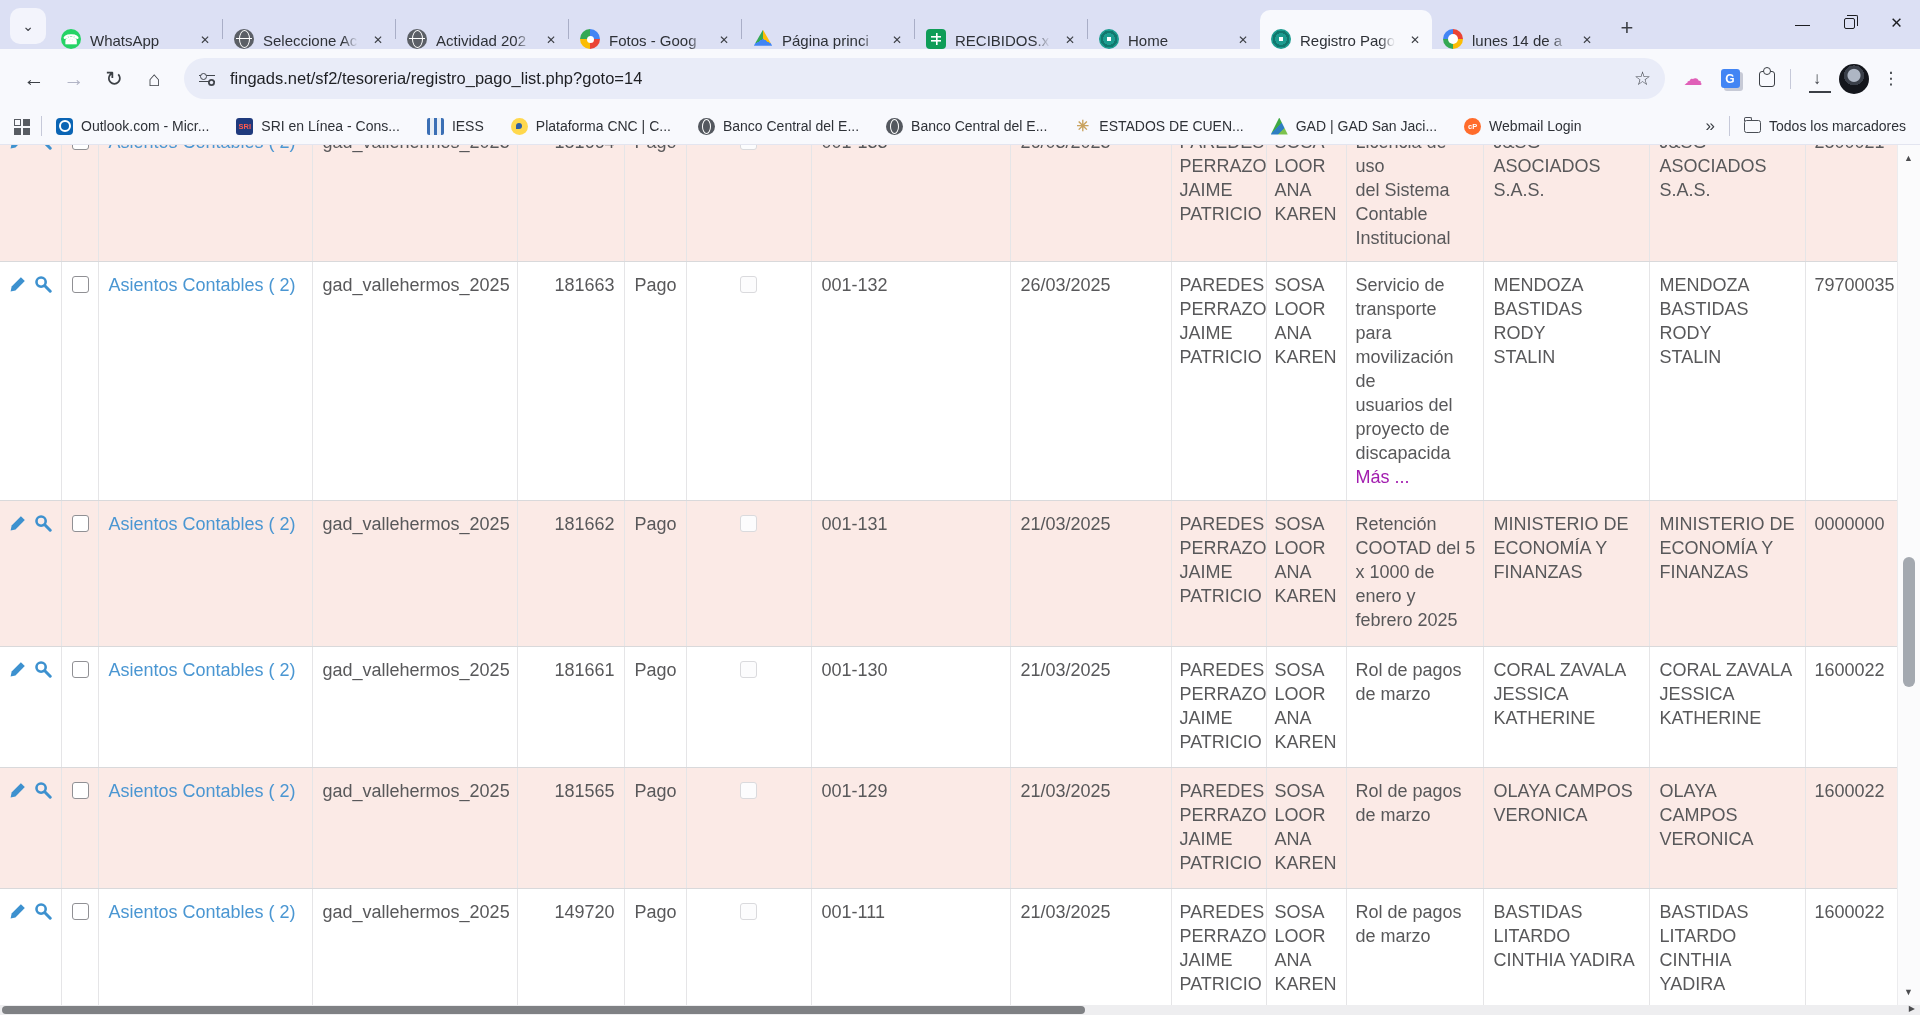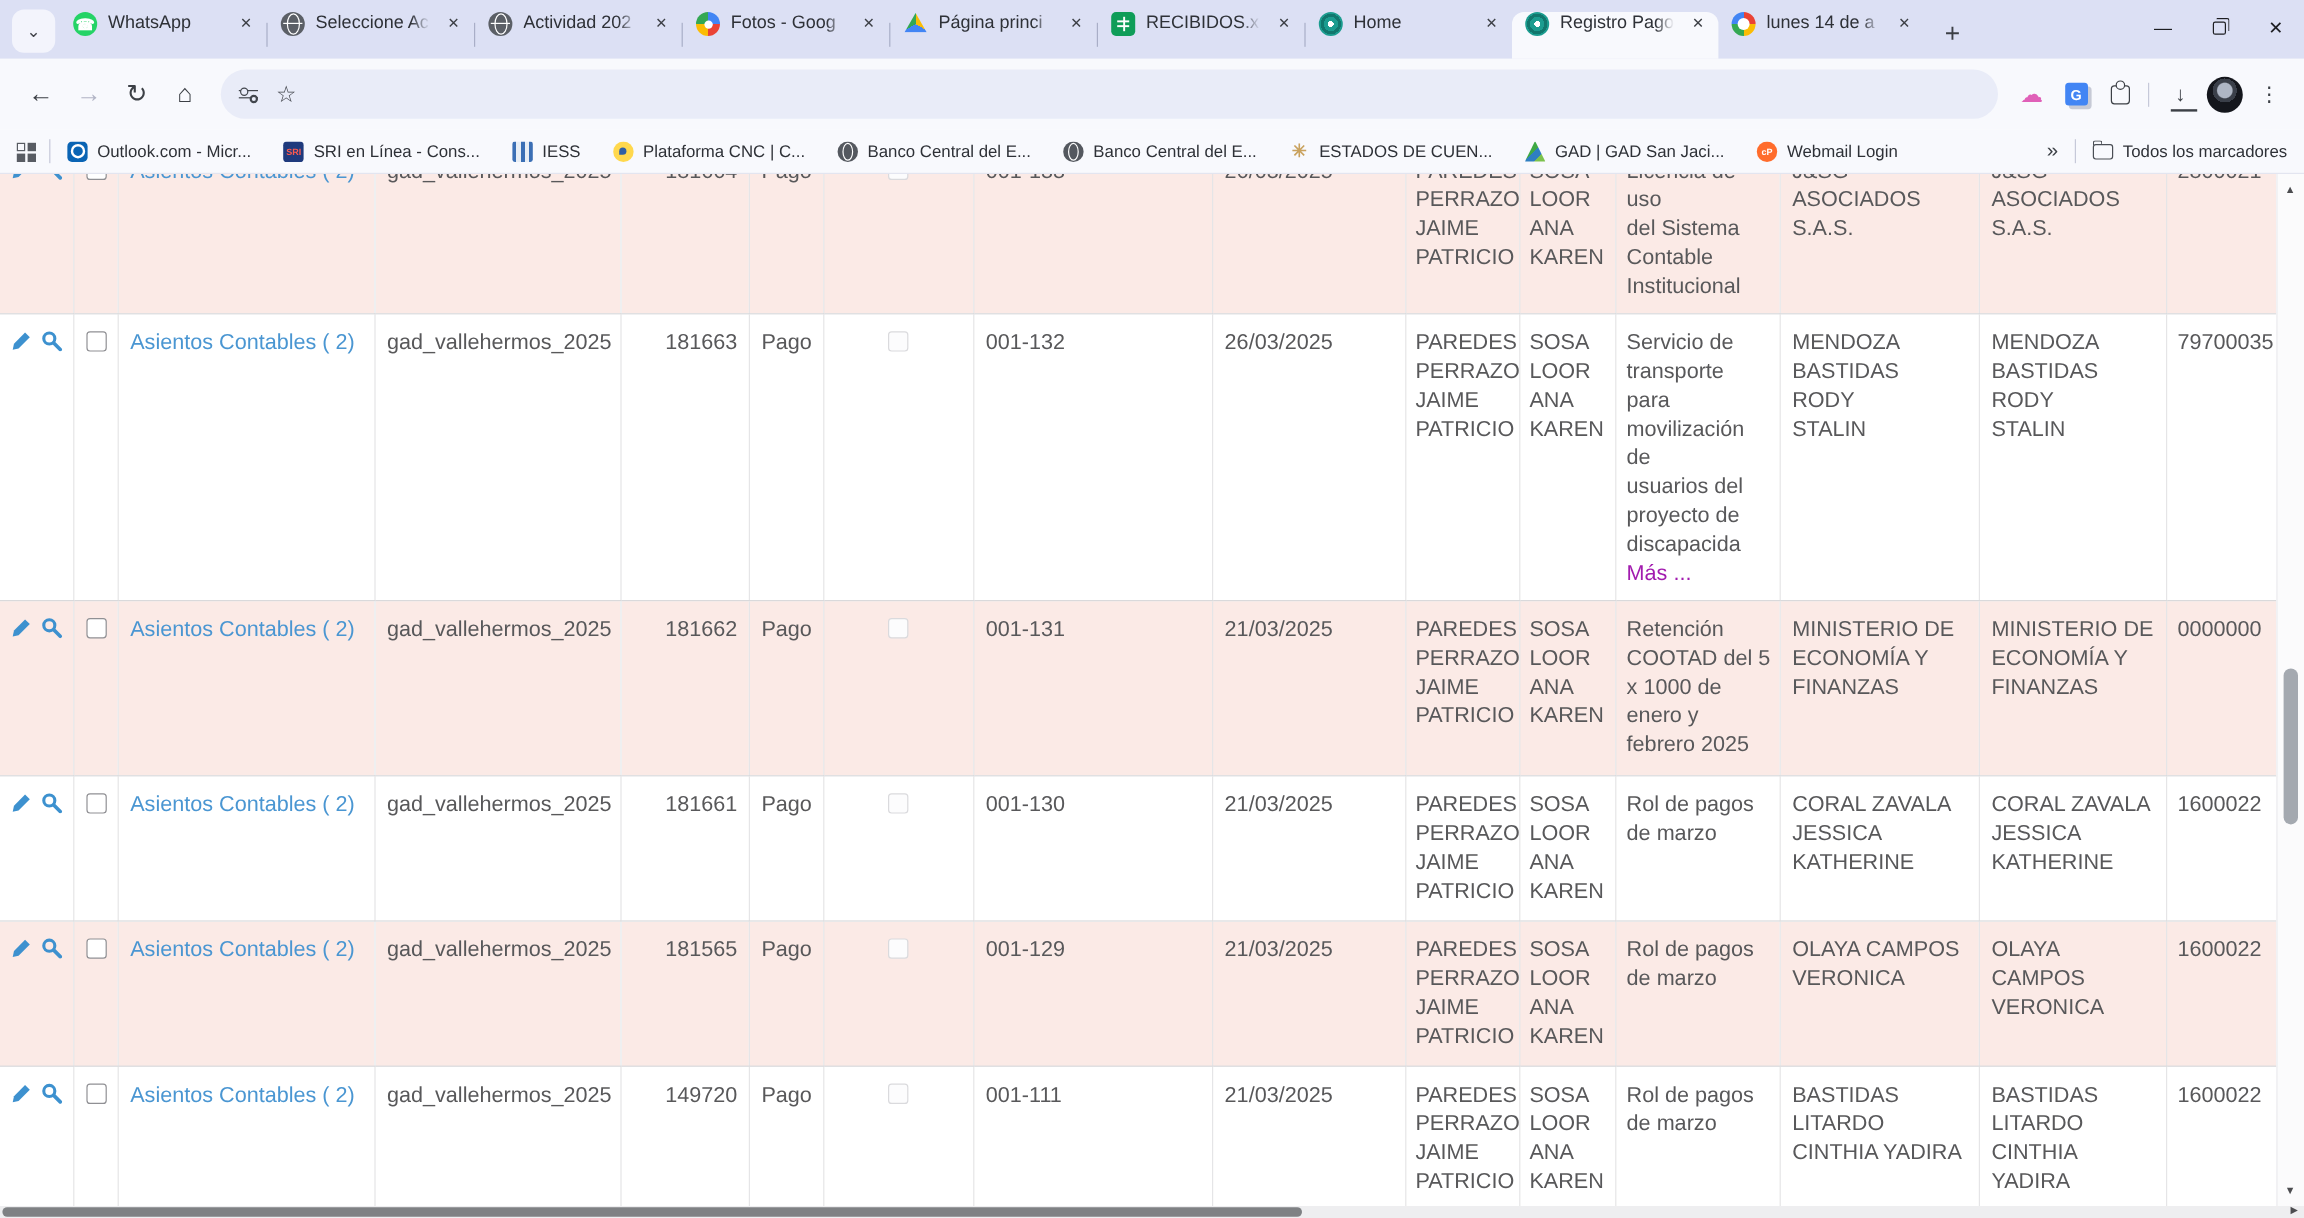--- a/index.html
+++ b/index.html
@@ -2,21 +2,21 @@
 <html><head>
 <meta charset="utf-8">
 <style>
   * { margin:0; padding:0; box-sizing:border-box; }
   html,body { width:1920px; height:1015px; overflow:hidden; font-family:"Liberation Sans", sans-serif; }
   #stage { position:relative; width:1920px; height:1015px; background:#fff; }
 
   
   .tabstrip { position:absolute; top:0; left:0; width:1920px; height:49px; background:#dce0f4; display:flex; align-items:flex-end; padding-left:8px; }
   .tab-search { width:36px; height:36px; margin:0 4px 5px 2px; border-radius:10px; background:#f3f4fc; display:flex; align-items:center; justify-content:center; color:#41434a; font-size:14px; flex:none; }
-  .tab { width:172px; height:39px; border-radius:10px 10px 0 0; display:flex; align-items:flex-start; gap:9px; padding:0 8px 0 11px; color:#2e3137; font-size:15px; flex:none; }
+  .tab { width:172px; height:39px; border-radius:10px 10px 0 0; display:flex; align-items:flex-end; gap:9px; padding:0 8px 0 11px; color:#2e3137; font-size:15px; flex:none; }
   .tab.active { background:#f8f9fd; }
   .tab-label { flex:1; white-space:nowrap; overflow:hidden; -webkit-mask-image:linear-gradient(to right,#000 82%,transparent 98%); mask-image:linear-gradient(to right,#000 82%,transparent 98%); }
   .tab-close { width:18px; height:18px; border-radius:50%; display:flex; align-items:center; justify-content:center; font-size:12px; color:#3c3f45; flex:none; }
   .tab-sep { width:1px; height:20px; background:#a9aec7; margin-bottom:10px; flex:none; }
   .new-tab { width:34px; height:34px; margin:0 0 4px 6px; display:flex; align-items:center; justify-content:center; font-size:22px; color:#3c3f45; border-radius:50%; flex:none; }
   .win-controls { position:absolute; top:0; right:0; height:46px; display:flex; }
   .win-btn { width:47px; height:46px; display:flex; align-items:center; justify-content:center; color:#1d1e22; font-size:15px; }
   .restore-glyph { position:relative; width:11px; height:11px; border:1.2px solid #1d1e22; border-radius:2px; background:transparent; }
   .restore-glyph::after { content:""; position:absolute; top:-4px; left:2px; width:10px; height:10px; border-top:1.2px solid #1d1e22; border-right:1.2px solid #1d1e22; border-radius:0 2px 0 0; }
 
@@ -202,20 +202,21 @@
         <span>→</span>
       </div>
     <div class="nav-btn">
         <span>↻</span>
       </div>
     <div class="nav-btn">
         <span>⌂</span>
       </div>
     <div class="omnibox">
       <div class="site-info"></div>
+      <div class="url-text">fingads.net/sf2/tesoreria/registro_pago_list.php?goto=14</div>
       <div class="star-btn">☆</div>
     </div>
     <div class="ext-icon">
         <span class="cloud-glyph">☁</span>
       </div>
     <div class="ext-icon">
         <span class="translate-glyph">G</span>
       </div>
     <div class="ext-icon">
         <span class="puzzle-glyph"></span>

